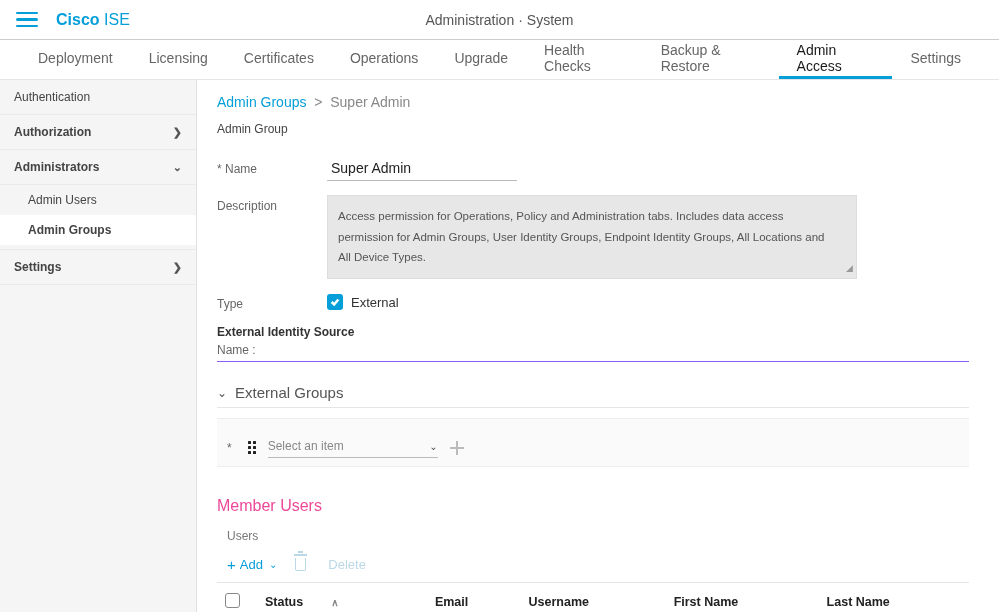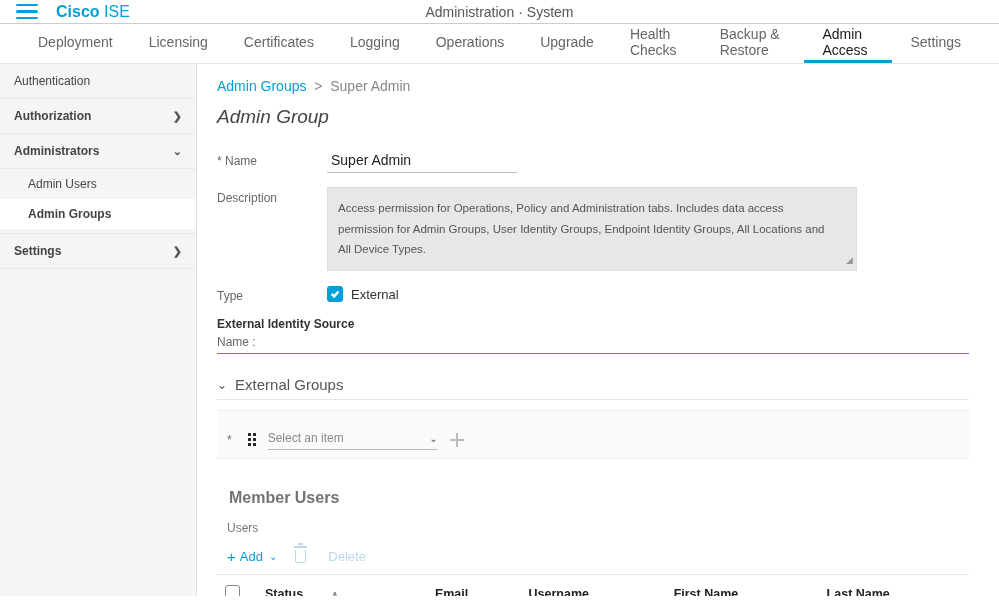--- a/index.html
+++ b/index.html
@@ -12,21 +12,21 @@
     --side-border: #e0e0e0;
     --active-border: #049fd9;
     --link: #049fd9;
   }
   * { box-sizing: border-box; }
   html,body { margin:0; padding:0; font-family: "Helvetica Neue", Arial, sans-serif; font-size:13px; color:var(--text-dark); background:#fff; }
   body { width:999px; height:612px; overflow:hidden; }
 
   
   .header {
-    display:flex; align-items:center; height:24px; padding:0 16px;
+    display:flex; align-items:center; height:40px; padding:0 16px;
     border-bottom:1px solid #ccc;
   }
   .hamburger { width:22px; height:22px; display:flex; flex-direction:column; justify-content:center; gap:4px; cursor:pointer; margin-right:18px;}
   .hamburger span { display:block; height:2.5px; background:var(--cisco-blue); border-radius:2px; }
   .brand { font-size:16px; font-weight:600; color:var(--cisco-blue); }
   .brand .thin { font-weight:300; }
   .page-path { position:absolute; left:50%; transform:translateX(-50%); font-size:14px; color:#555; }
   .page-path .dot { margin:0 4px; }
 
   
@@ -42,21 +42,21 @@
   .side-sub { padding:8px 14px 8px 28px; color:#444; cursor:pointer; font-size:12px; }
   .side-sub.active { background:#fff; font-weight:600; }
   .chevron { font-size:11px; color:#555; }
 
   .content { flex:1; padding:14px 30px 0 20px; overflow:auto; }
 
   
   .crumb { font-size:14px; color:#888; margin-bottom:12px; }
   .crumb a { color:var(--link); text-decoration:none; }
 
-  h1.title { font-size:19px; font-weight:400; color:#444; margin:8px 0 22px 0;font-style:italic; }
+  h1.title { font-size:12px; font-weight:400; color:#444; margin:8px 0 22px 0; }
 
   
   .form-row { display:flex; align-items:flex-start; margin-bottom:14px; }
   .form-label { width:110px; padding-top:4px; font-size:12px; color:#666; }
   .req::before { content:"* "; color:#666; }
   .text-input {
     border:none; border-bottom:1px solid #bbb; padding:2px 4px 4px 4px;
     font-size:14px; width:190px; background:transparent; color:#222;
   }
   .desc-box {
@@ -89,21 +89,21 @@
     border:none; border-bottom:1px solid #bbb; background:transparent;
     width:170px; font-size:12px; color:#888; padding:2px 0 4px 0;
     display:flex; justify-content:space-between; align-items:center; cursor:pointer;
   }
   .plus-icon { width:14px; height:14px; position:relative; cursor:pointer; }
   .plus-icon::before, .plus-icon::after { content:""; position:absolute; background:#bbb; }
   .plus-icon::before { left:6px; top:0; width:2px; height:14px; }
   .plus-icon::after  { top:6px; left:0; height:2px; width:14px; }
 
   
-  h2.mu { font-size:16px; font-weight:700; color:#737373; margin:30px 0 14px 12px; }
+  h2.mu { font-size:16px; font-weight:400; color:#ec4899; margin:30px 0 14px 0; }
   .mu-sub { font-size:12px; color:#777; margin-bottom:10px; padding-left:10px;}
   .toolbar { display:flex; align-items:center; gap:18px; padding:4px 0 10px 10px; font-size:13px; }
   .tool-add { color:var(--link); cursor:pointer; display:flex; align-items:center; gap:4px; }
   .tool-add .plus { font-size:15px; line-height:1; }
   .tool-add .chev { font-size:10px; color:var(--link); margin-left:2px;}
   .tool-del { color:#bcd8e6; cursor:default; display:flex; align-items:center; gap:22px; }
   .trash { width:11px; height:13px; border:1.5px solid #bcd8e6; border-top:none; border-radius:0 0 2px 2px; position:relative; }
   .trash::before { content:""; position:absolute; top:-4px; left:-2px; right:-2px; height:2px; background:#bcd8e6; }
   .trash::after { content:""; position:absolute; top:-7px; left:2px; right:2px; height:2px; background:#bcd8e6; }
 
@@ -126,21 +126,20 @@
   </div>
   <div class="page-path">
     <span>Administration</span><span class="dot">·</span><span>System</span>
   </div>
 </div>
 
 <div class="tabs">
   <div class="tab">Deployment</div>
   <div class="tab">Licensing</div>
   <div class="tab">Certificates</div>
-  <div class="tab">Logging</div>
   <div class="tab">Operations</div>
   <div class="tab">Upgrade</div>
   <div class="tab">Health Checks</div>
   <div class="tab">Backup &amp; Restore</div>
   <div class="tab active">Admin Access</div>
   <div class="tab">Settings</div>
 </div>
 
 <div class="body">
 

